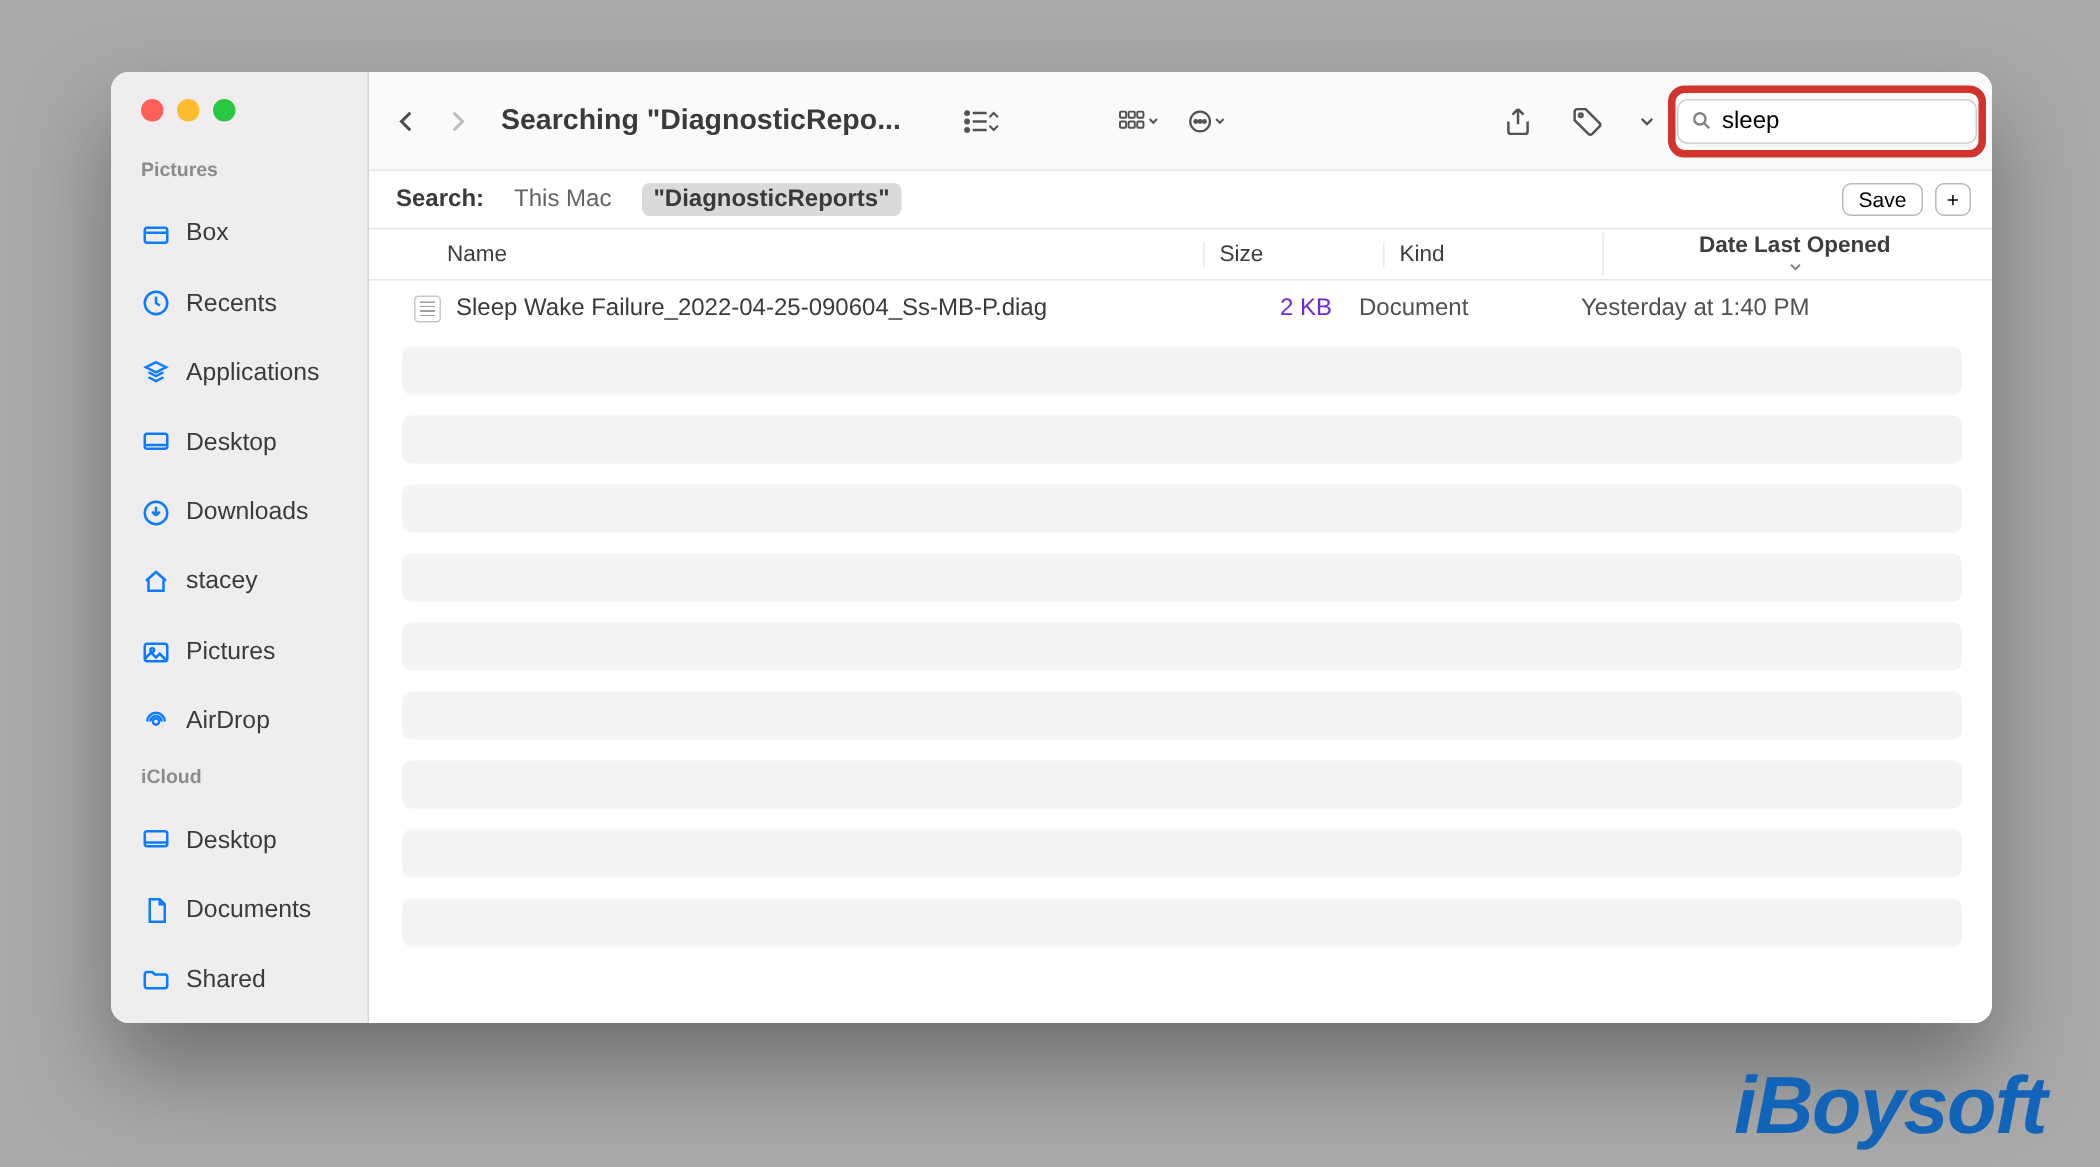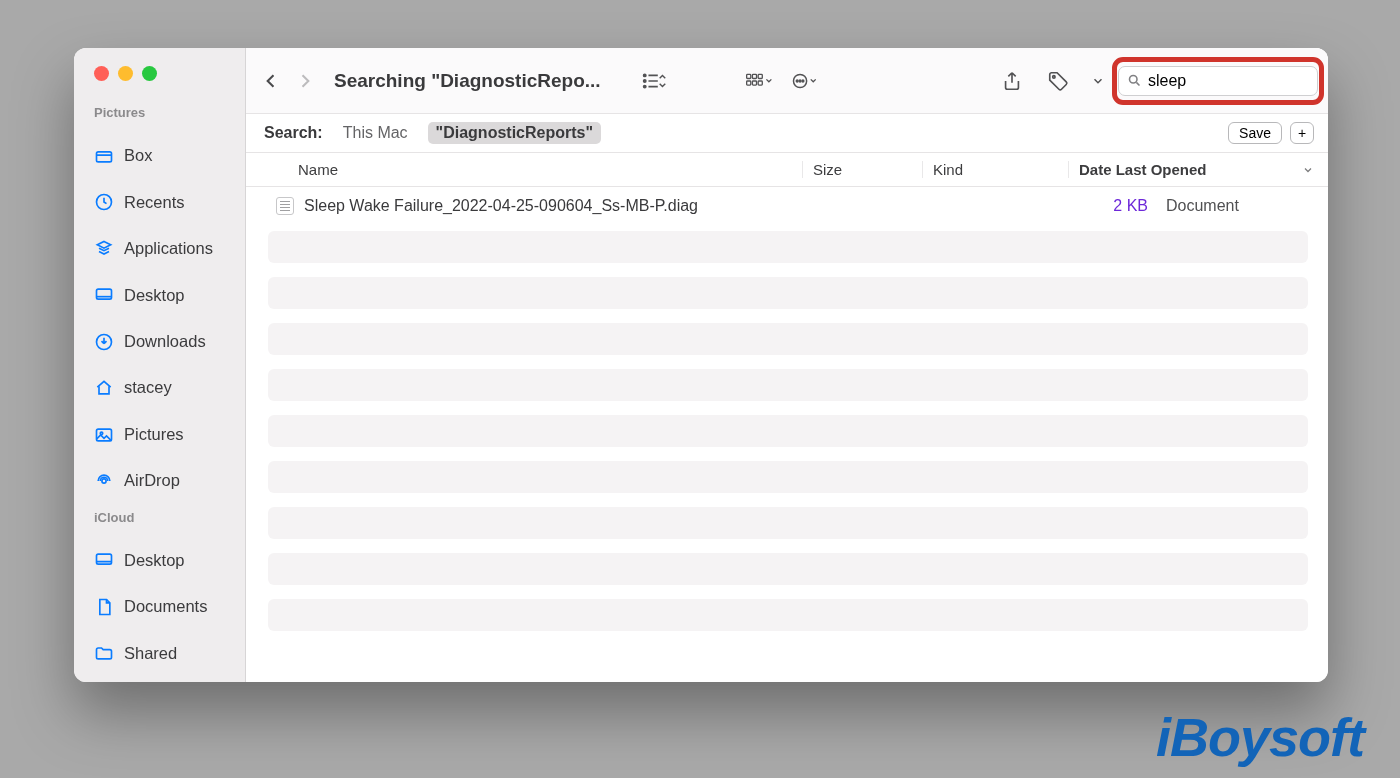--- a/index.html
+++ b/index.html
@@ -175,21 +175,21 @@
     height:34px;
     display:flex;
     align-items:center;
     border-bottom:1px solid #e6e4e5;
     font-size:15px;
     color:#3d3d3f;
   }
   .col-name { flex:1; padding-left:52px; }
   .col-size { width:120px; border-left:1px solid #e9e8e9; padding-left:10px; }
   .col-kind { width:146px; border-left:1px solid #e9e8e9; padding-left:10px; }
-  .col-date { width:260px; border-left:1px solid #e9e8e9; padding-left:10px; display:flex; align-items:center; justify-content:space-between; padding-right:14px; font-weight:600; }
+  .col-date { width:260px; border-left:1px solid #e9e8e9; padding-left:10px; display:flex; align-items:center; justify-content:space-between; padding-right:14px; font-weight:600;flex-direction:column; }
   .list {
     flex:1;
     overflow:hidden;
     padding:0 10px 10px 0;
   }
   .row {
     height:38px;
     display:flex;
     align-items:center;
     font-size:16px;
@@ -481,20 +481,21 @@
           </span>
       </div>
     </div>
 
     <div class="list">
       <div class="row">
         <div class="fileicon"></div>
         <div class="rname">Sleep Wake Failure_2022-04-25-090604_Ss-MB-P.diag</div>
         <div class="rsize">2 KB</div>
         <div class="rkind">Document</div>
+        <div class="rdate">Yesterday at 1:40 PM</div>
       </div>
       <div class="row blank"></div>
       <div class="row blank"></div>
       <div class="row blank"></div>
       <div class="row blank"></div>
       <div class="row blank"></div>
       <div class="row blank"></div>
       <div class="row blank"></div>
       <div class="row blank"></div>
       <div class="row blank"></div>

